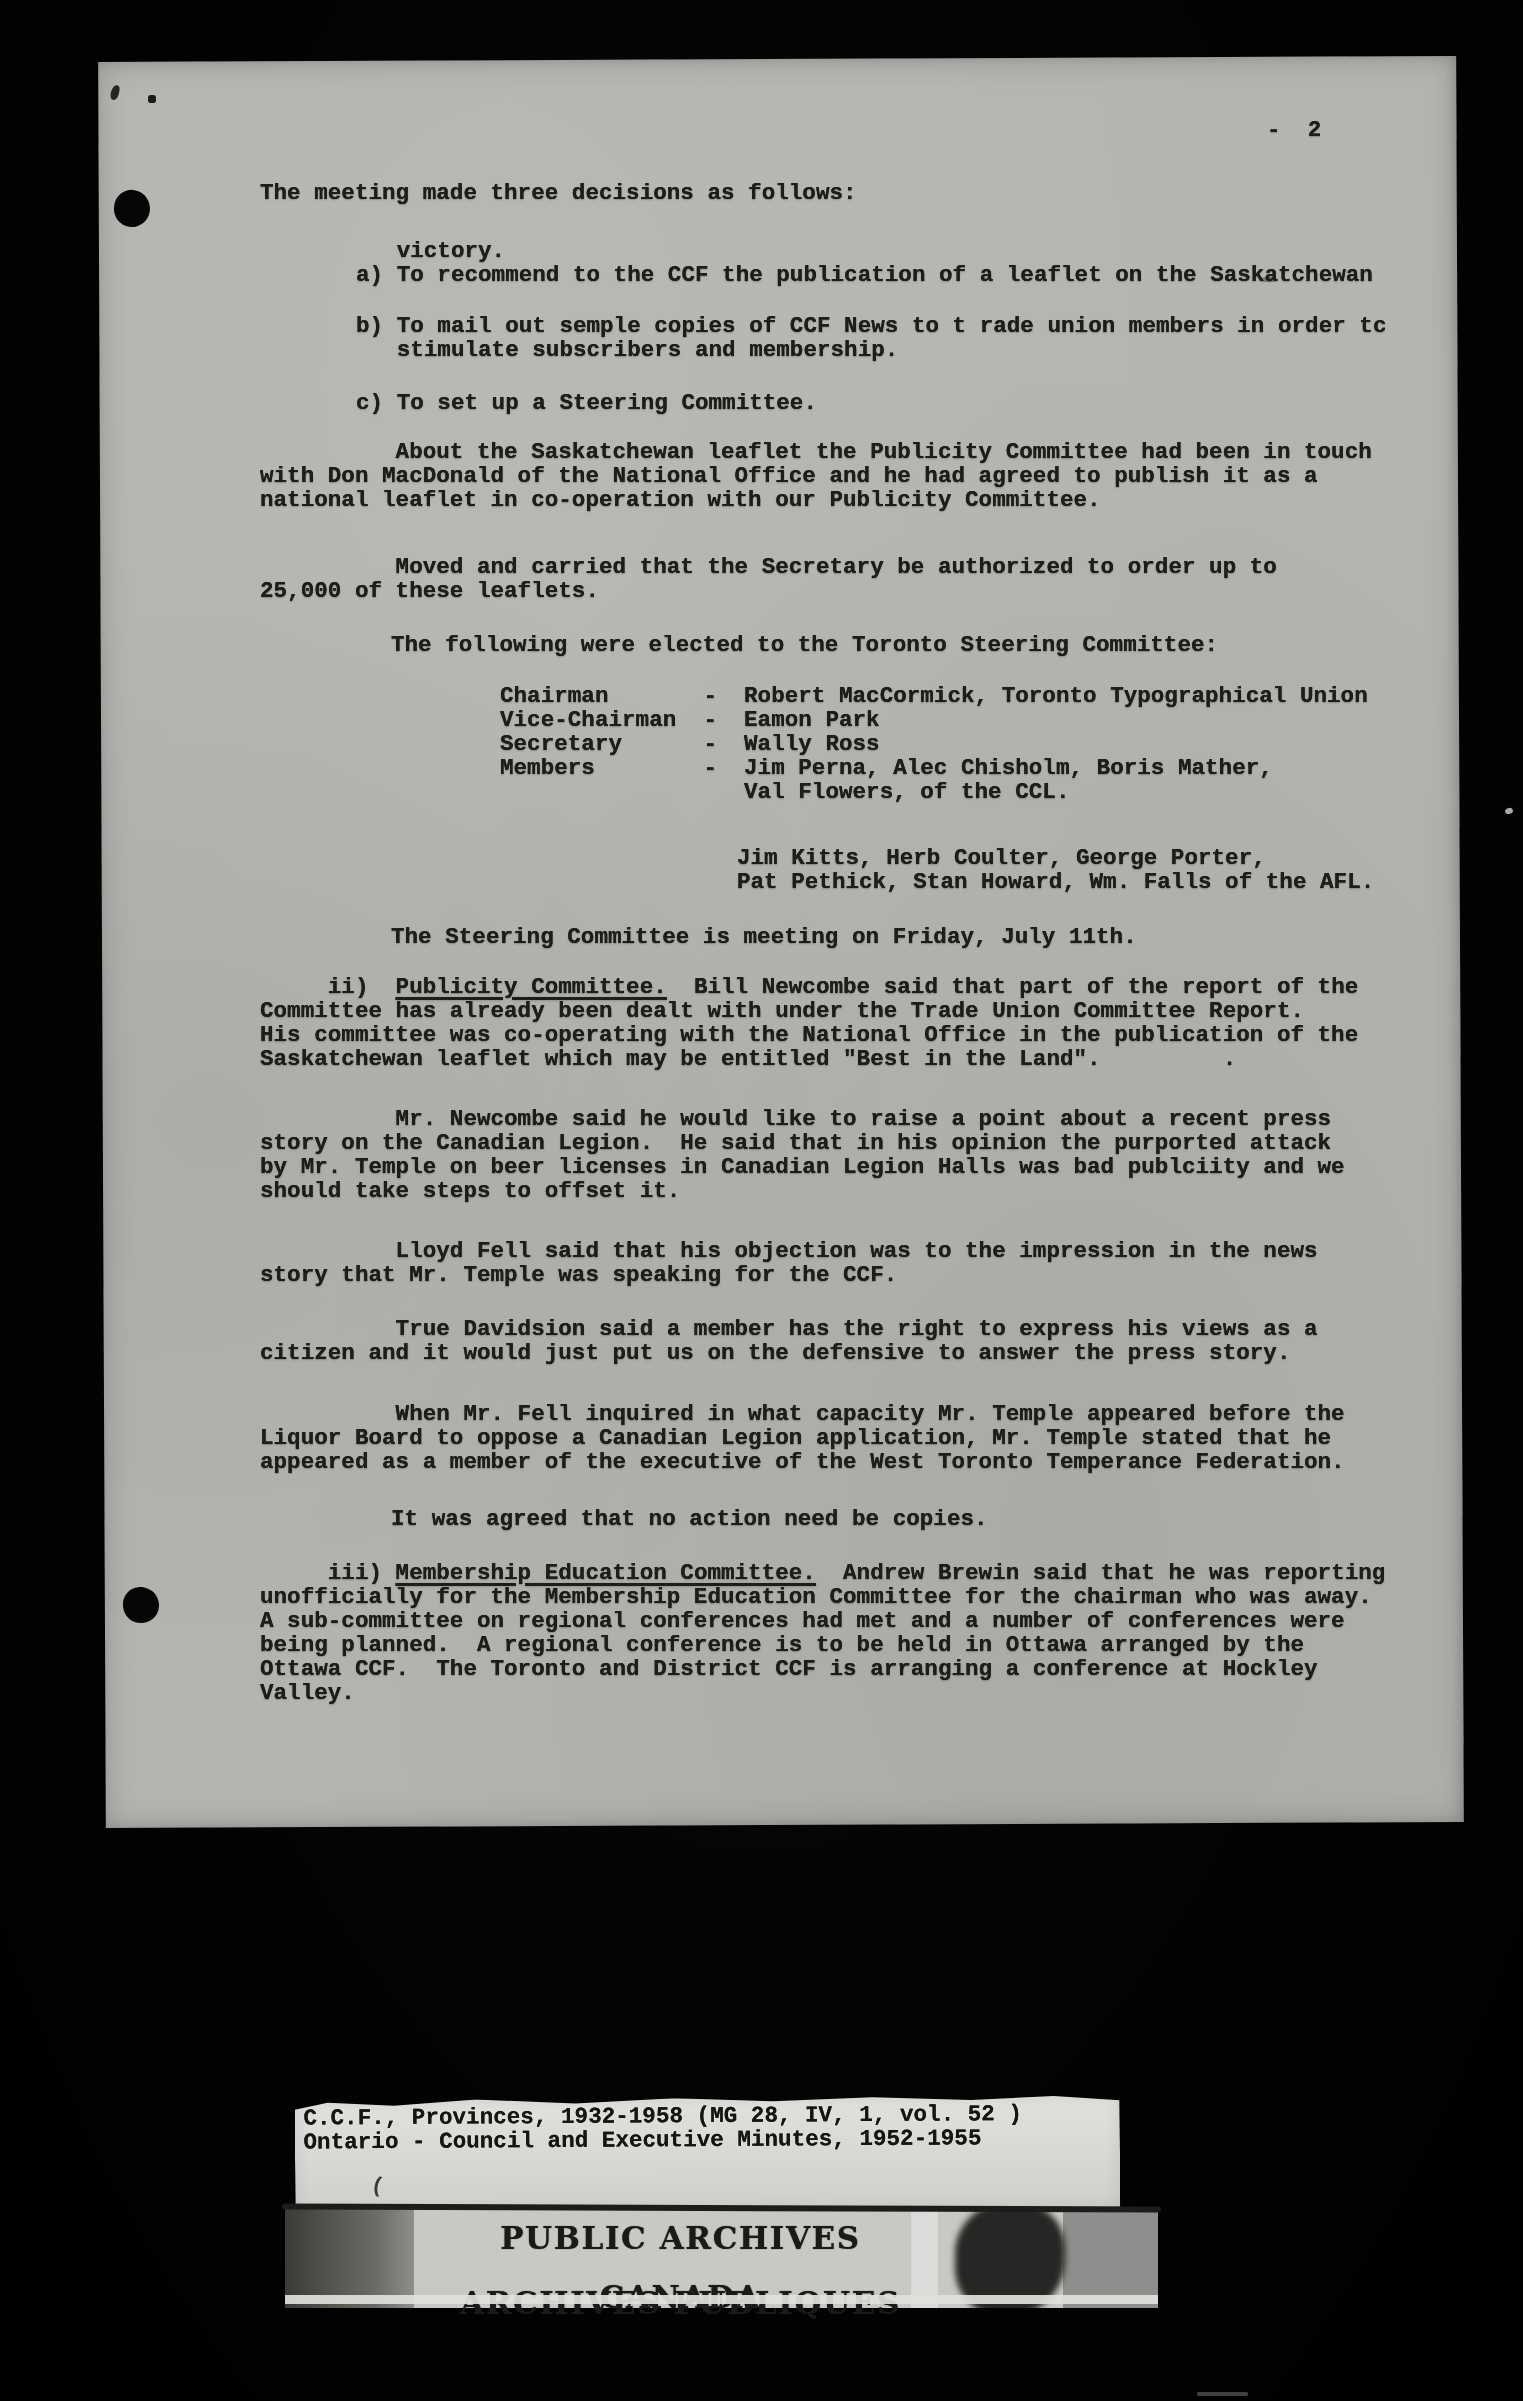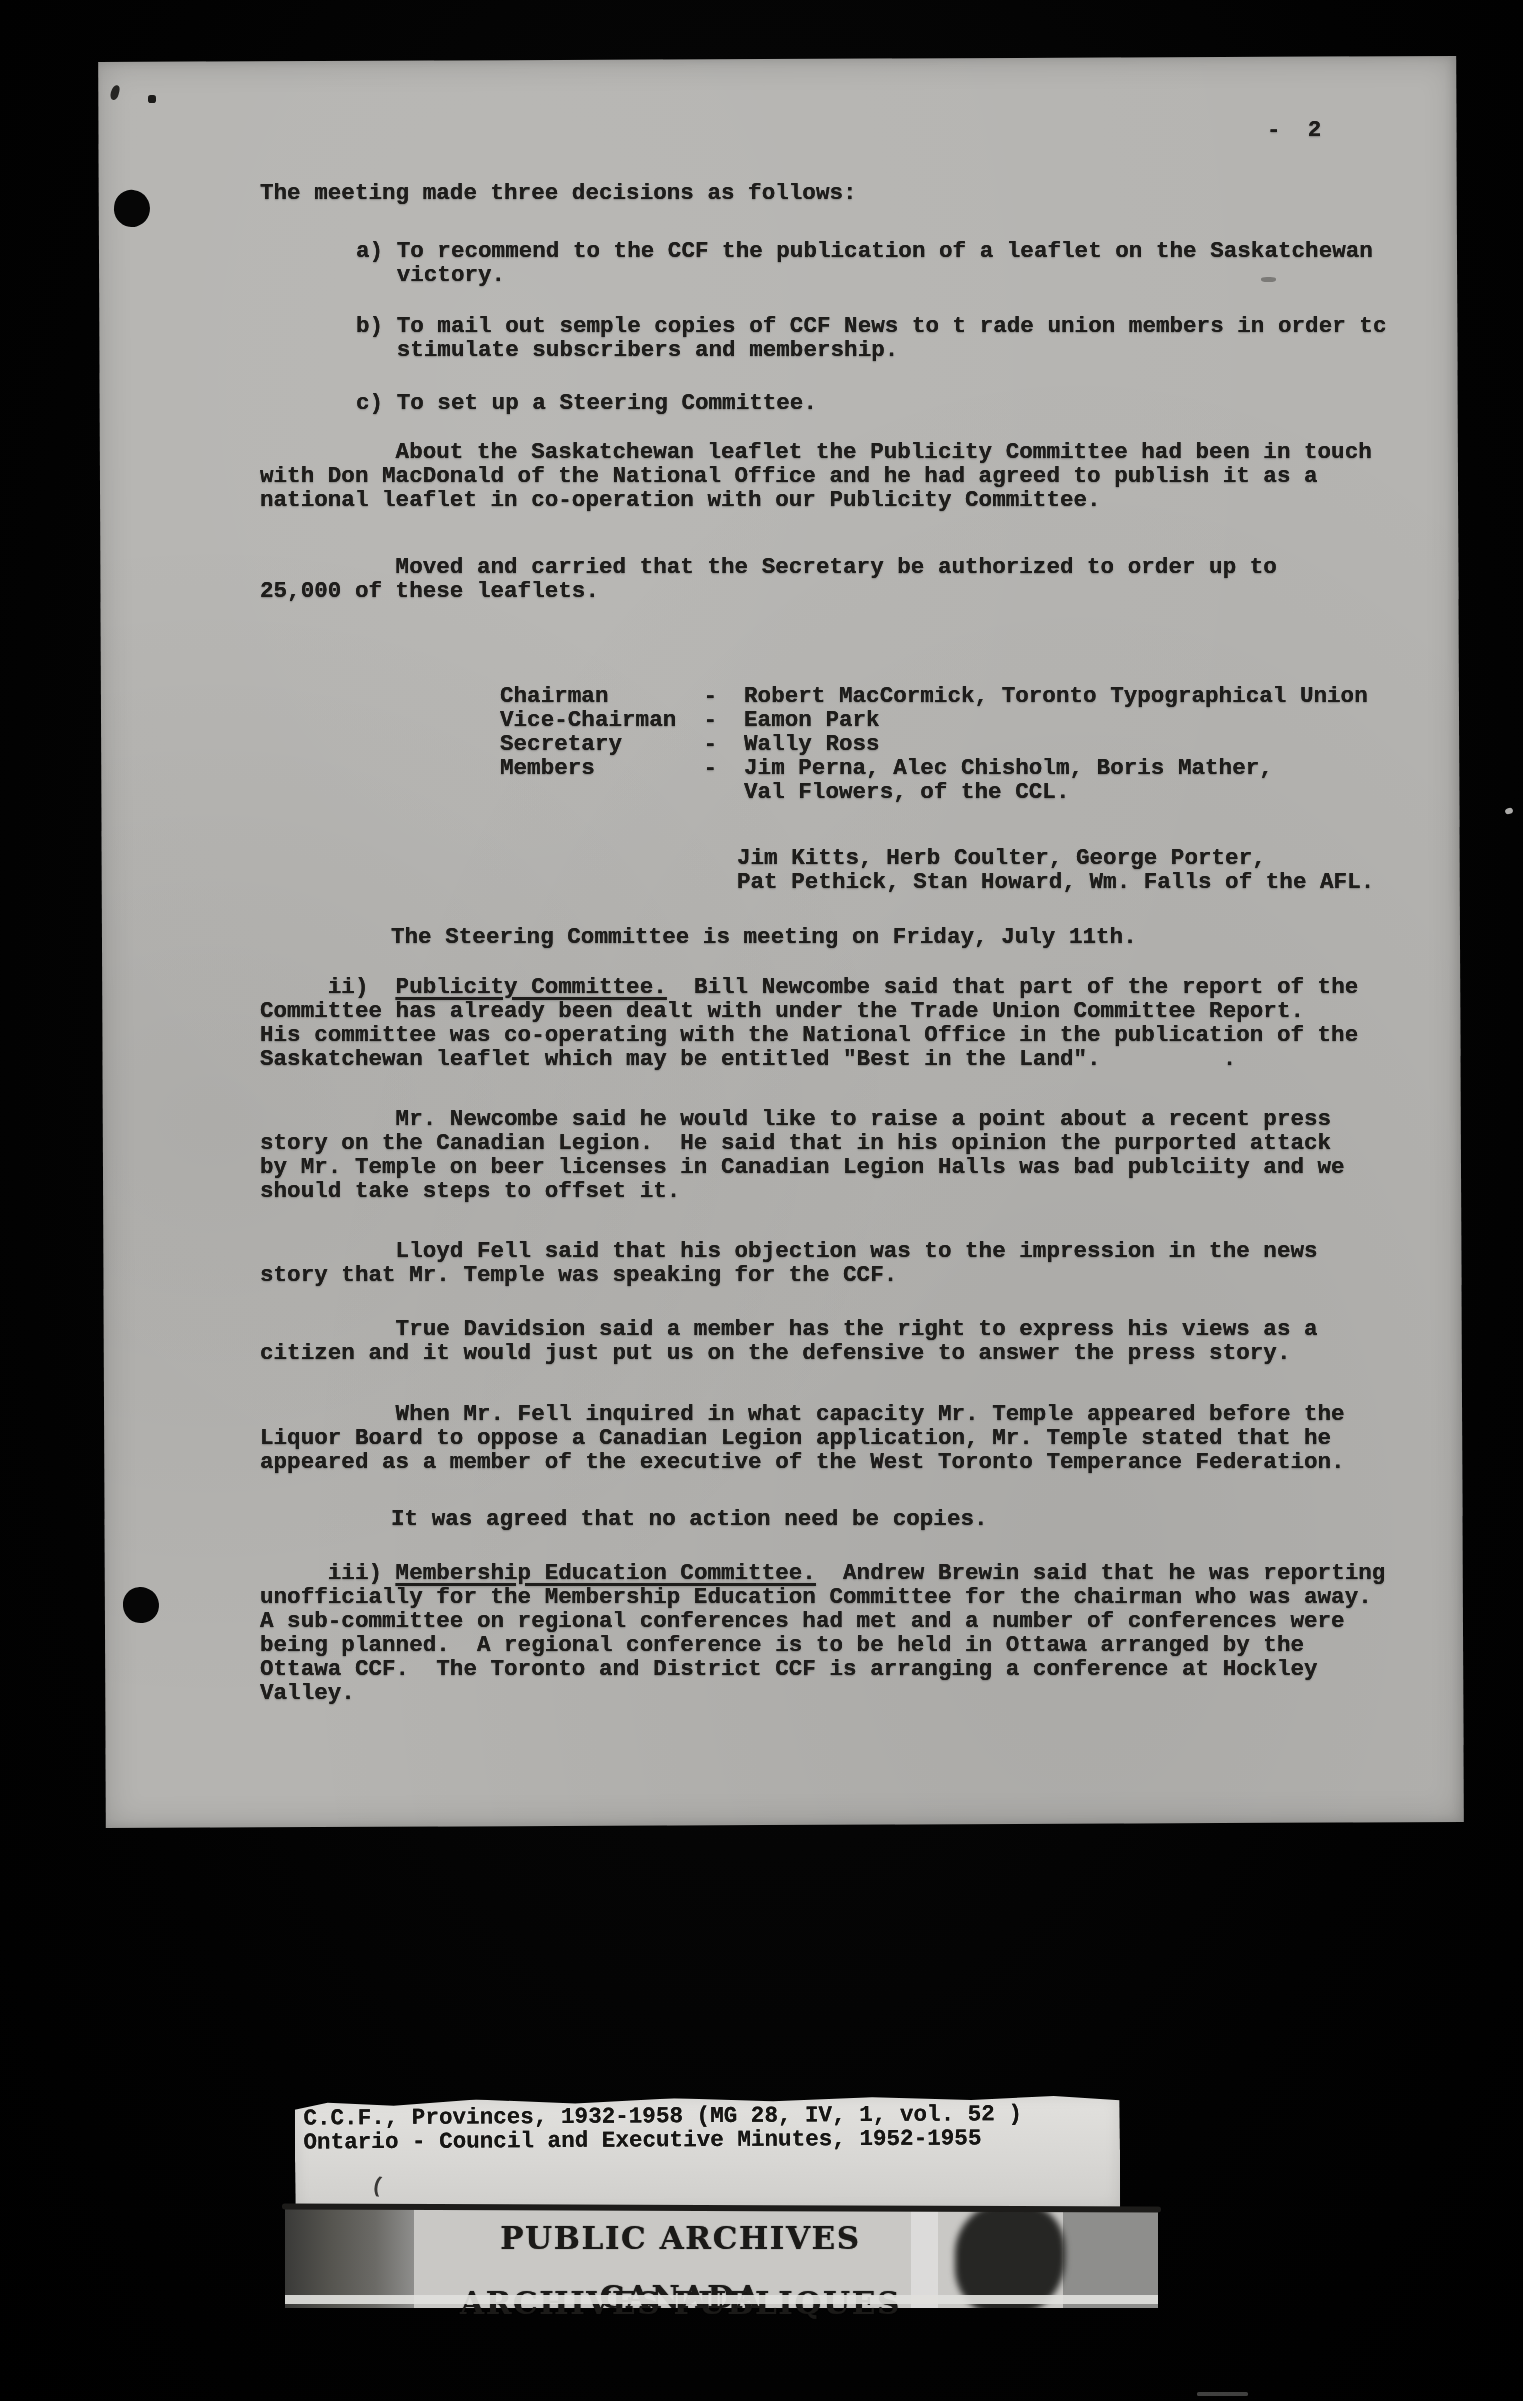--- a/index.html
+++ b/index.html
@@ -85,25 +85,26 @@
   <div id="hole-bottom" class="hole"></div>
   <div id="speck-quote" class="speck"></div>
   <div id="speck-dot" class="speck"></div>
   <div id="speck-dash" class="speck"></div>
   <div id="speck-white" class="speck"></div>
   <div id="speck-film" class="speck"></div>
 
   <div id="page-number" class="tw-block">-  2</div>
 
   <div class="tw-block" style="left:260px;top:181px"><div class="tw-line">The meeting made three decisions as follows:</div></div>
-  <div class="tw-block" style="left:356px;top:239px"><div class="tw-line">a) To recommend to the CCF the publication of a leaflet on the Saskatchewan</div><div class="tw-line">   victory.</div></div>
+  <div class="tw-block" style="left:356px;top:239px"><div class="tw-line">   victory.</div><div class="tw-line">a) To recommend to the CCF the publication of a leaflet on the Saskatchewan</div></div>
   <div class="tw-block" style="left:356px;top:314px"><div class="tw-line">b) To mail out semple copies of CCF News to t rade union members in order tc</div><div class="tw-line">   stimulate subscribers and membership.</div></div>
   <div class="tw-block" style="left:356px;top:391px"><div class="tw-line">c) To set up a Steering Committee.</div></div>
   <div class="tw-block" style="left:260px;top:440px"><div class="tw-line">          About the Saskatchewan leaflet the Publicity Committee had been in touch</div><div class="tw-line">with Don MacDonald of the National Office and he had agreed to publish it as a</div><div class="tw-line">national leaflet in co-operation with our Publicity Committee.</div></div>
   <div class="tw-block" style="left:260px;top:555px"><div class="tw-line">          Moved and carried that the Secretary be authorized to order up to</div><div class="tw-line">25,000 of these leaflets.</div></div>
+  <div class="tw-block" style="left:391px;top:633px"><div class="tw-line">The following were elected to the Toronto Steering Committee:</div></div>
   <div class="tw-block" style="left:500px;top:684px"><div class="tw-line">Chairman       -  Robert MacCormick, Toronto Typographical Union</div><div class="tw-line">Vice-Chairman  -  Eamon Park</div><div class="tw-line">Secretary      -  Wally Ross</div><div class="tw-line">Members        -  Jim Perna, Alec Chisholm, Boris Mather,</div><div class="tw-line">                  Val Flowers, of the CCL.</div></div>
   <div class="tw-block" style="left:737px;top:846px"><div class="tw-line">Jim Kitts, Herb Coulter, George Porter,</div><div class="tw-line">Pat Pethick, Stan Howard, Wm. Falls of the AFL.</div></div>
   <div class="tw-block" style="left:391px;top:925px"><div class="tw-line">The Steering Committee is meeting on Friday, July 11th.</div></div>
   <div class="tw-block" style="left:260px;top:975px"><div class="tw-line"><span>     ii)  </span><span class="underline">Publicity Committee.</span><span>  Bill Newcombe said that part of the report of the</span></div><div class="tw-line">Committee has already been dealt with under the Trade Union Committee Report.</div><div class="tw-line">His committee was co-operating with the National Office in the publication of the</div><div class="tw-line">Saskatchewan leaflet which may be entitled "Best in the Land".         .</div></div>
   <div class="tw-block" style="left:260px;top:1107px"><div class="tw-line">          Mr. Newcombe said he would like to raise a point about a recent press</div><div class="tw-line">story on the Canadian Legion.  He said that in his opinion the purported attack</div><div class="tw-line">by Mr. Temple on beer licenses in Canadian Legion Halls was bad publciity and we</div><div class="tw-line">should take steps to offset it.</div></div>
   <div class="tw-block" style="left:260px;top:1239px"><div class="tw-line">          Lloyd Fell said that his objection was to the impression in the news</div><div class="tw-line">story that Mr. Temple was speaking for the CCF.</div></div>
   <div class="tw-block" style="left:260px;top:1317px"><div class="tw-line">          True Davidsion said a member has the right to express his views as a</div><div class="tw-line">citizen and it would just put us on the defensive to answer the press story.</div></div>
   <div class="tw-block" style="left:260px;top:1402px"><div class="tw-line">          When Mr. Fell inquired in what capacity Mr. Temple appeared before the</div><div class="tw-line">Liquor Board to oppose a Canadian Legion application, Mr. Temple stated that he</div><div class="tw-line">appeared as a member of the executive of the West Toronto Temperance Federation.</div></div>
   <div class="tw-block" style="left:391px;top:1507px"><div class="tw-line">It was agreed that no action need be copies.</div></div>
   <div class="tw-block" style="left:260px;top:1561px"><div class="tw-line"><span>     iii) </span><span class="underline">Membership Education Committee.</span><span>  Andrew Brewin said that he was reporting</span></div><div class="tw-line">unofficially for the Membership Education Committee for the chairman who was away.</div><div class="tw-line">A sub-committee on regional conferences had met and a number of conferences were</div><div class="tw-line">being planned.  A regional conference is to be held in Ottawa arranged by the</div><div class="tw-line">Ottawa CCF.  The Toronto and District CCF is arranging a conference at Hockley</div><div class="tw-line">Valley.</div></div>

